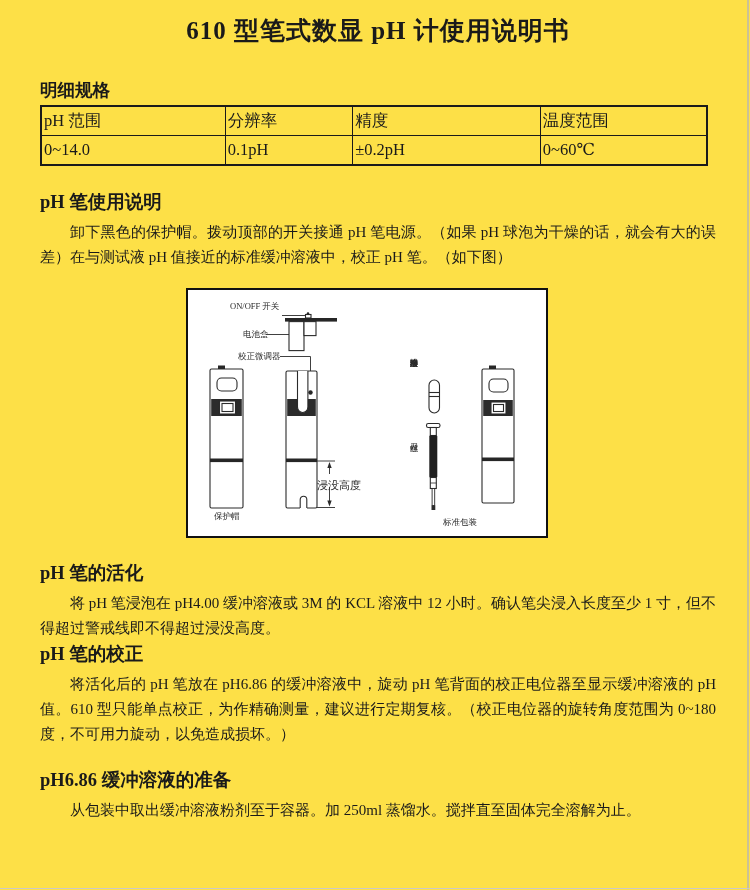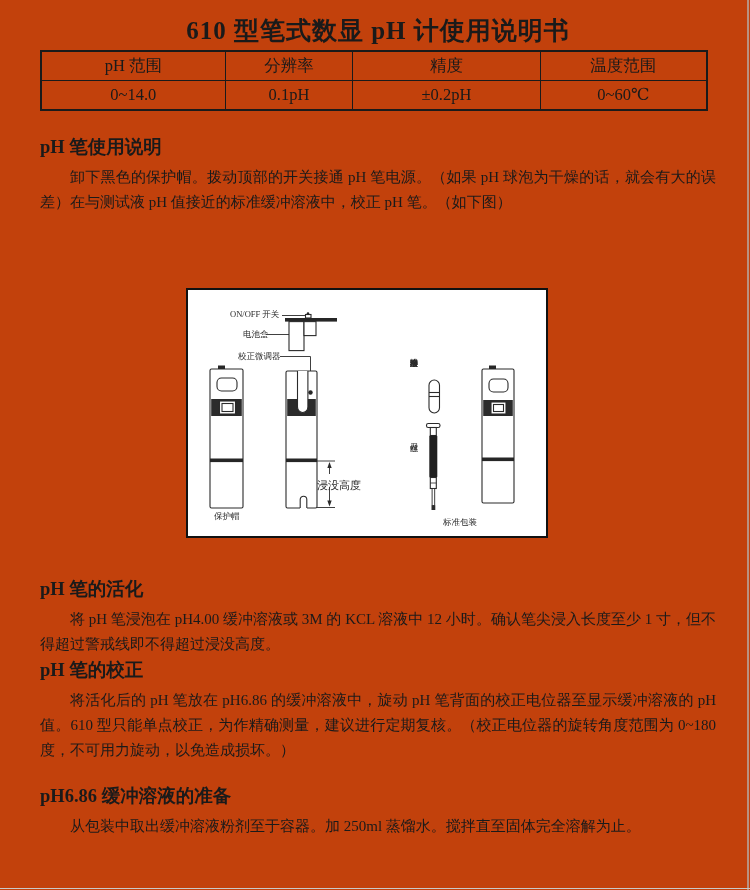--- a/index.html
+++ b/index.html
@@ -1,54 +1,53 @@
 <!DOCTYPE html>
 <html><head>
 <meta charset="utf-8">
 <style>
   html,body { margin:0; padding:0; background:#e8e8e8; }
   .page {
     position:relative;
     width:750px; height:890px;
     margin:0 auto;
-    background:#c2410c;
+    background:#fde047;
     font-family:"Liberation Serif","DejaVu Serif",serif;
     color:#1a1a1a;
     overflow:hidden;
   }
   .content { position:absolute; left:40px; top:0; width:676px; }
   .doc-title {
     margin:14px 0 0 0;
     text-align:center;
     font-size:25px; font-weight:bold;
     letter-spacing:1px;
   }
   .sec-heading {
     font-size:18.5px; font-weight:bold;
     margin:0; padding:0;
   }
   .h-specs   { margin-top:31px; font-size:17.5px; }
   .h-usage   { margin-top:23px; }
-  .h-activation { margin-top:36px; }
+  .h-activation { margin-top:20px; }
   .h-calibration { }
   .h-prep    { margin-top:20px; }
   .body-text {
     margin:6px 0 0 0;
     font-size:15px; line-height:25px;
     text-align:justify; text-indent:2em;
   }
   table.spec {
     margin-top:3px;
     border-collapse:collapse;
     width:668px;
     table-layout:fixed;
   }
   table.spec td {
     border:1.5px solid #1a1a1a;
-    text-align:center;
     font-size:16.5px;
     height:26px;
     padding:1px 2px;
   }
   table.spec { border:2px solid #1a1a1a; }
   .c1{width:27.7%}.c2{width:19%}.c3{width:28.3%}.c4{width:25%}
 
   
   .diagram {
     position:absolute;
@@ -82,20 +81,21 @@
   }
 </style>
 </head>
 <body>
 
 <div class="page">
 
   <div class="content">
     <h1 class="doc-title">610 型笔式数显 pH 计使用说明书</h1>
 
+    <h2 class="sec-heading h-specs">明细规格</h2>
 
     <table class="spec">
       <tbody>
       <tr>
         <td class="c1">pH 范围</td>
         <td class="c2">分辨率</td>
         <td class="c3">精度</td>
         <td class="c4">温度范围</td>
       </tr>
       <tr>
@@ -179,21 +179,21 @@
           <rect x="301" y="75.5" width="7" height="3.5" fill="#262626" stroke="none"></rect>
           <rect x="301" y="89" width="19" height="13" rx="4.5" fill="#fff"></rect>
           <rect x="295.2" y="110" width="29.6" height="16" fill="#2b2b2b" stroke="none"></rect>
           <rect x="303" y="112" width="15" height="12" fill="#fff"></rect>
           <rect x="305.5" y="114.5" width="10" height="7" fill="#fff"></rect>
           <rect x="294" y="167.5" width="32" height="3.6" fill="#262626" stroke="none"></rect>
         </g>
       </g>
     </svg>
 
-    <span class="dlabel" style="left:42px; top:20px;">ON/OFF 开关</span>
+    <span class="dlabel" style="left:42px; top:12px;">ON/OFF 开关</span>
     <span class="dlabel" style="left:55px; top:40px;">电池盒</span>
     <span class="dlabel" style="left:50px; top:61.5px;">校正微调器</span>
     <span class="dlabel" style="left:129px; top:191px; font-size:11px;">浸没高度</span>
     <span class="dlabel" style="left:26px; top:222px;text-align:center;">保护帽</span>
     <span class="dlabel v-label" style="left:221px; top:62px;">缓冲溶液粉料小盒</span>
     <span class="dlabel v-label" style="left:221px; top:147px;">螺丝刀</span>
     <span class="dlabel" style="left:255px; top:228px;">标准包装</span>
   </div>
 
   <div class="content" style="top:540px;">

